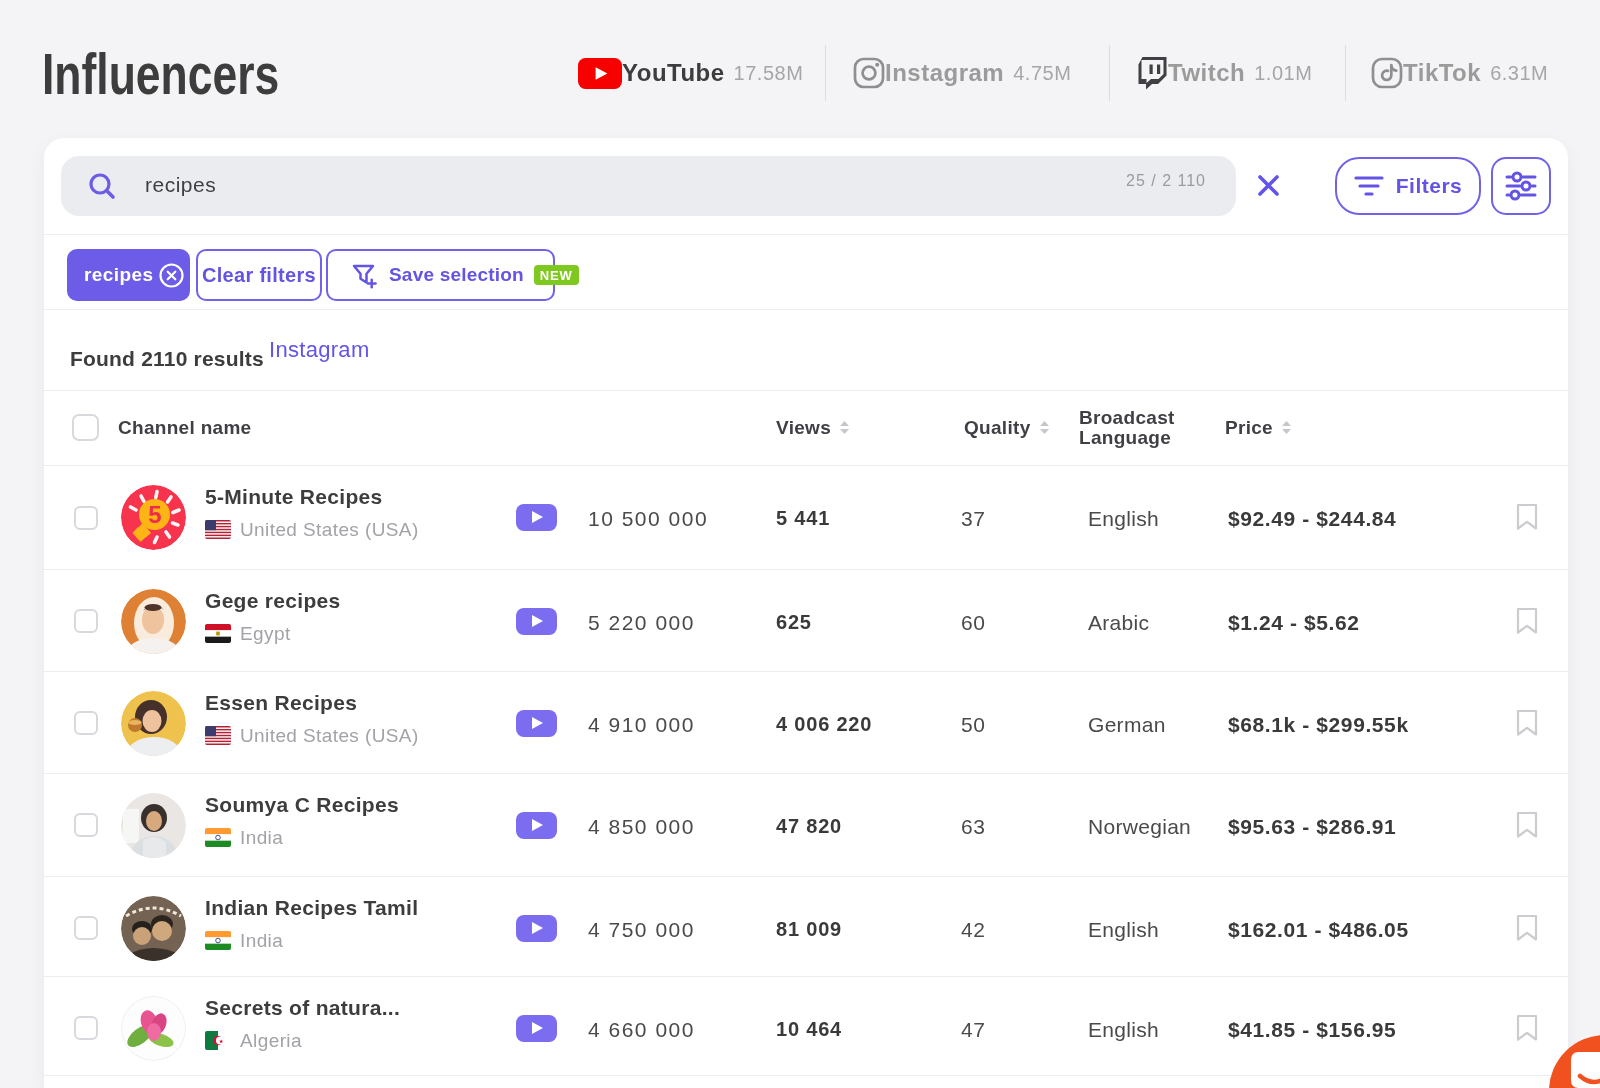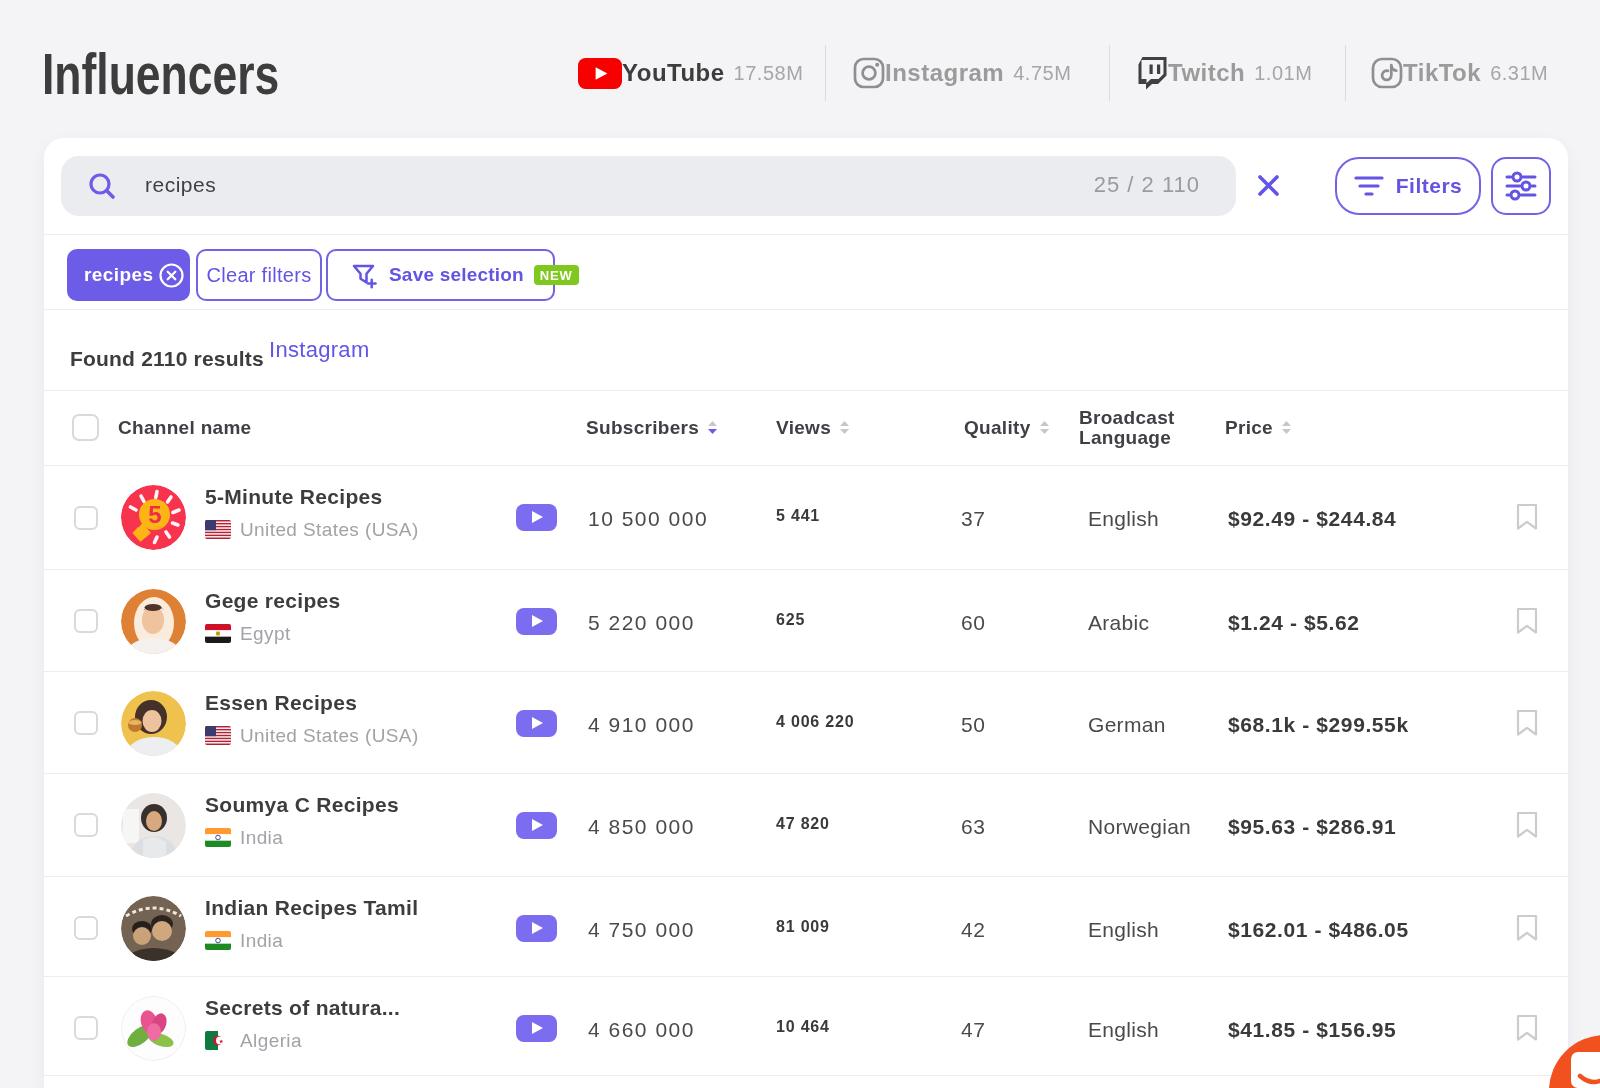--- a/index.html
+++ b/index.html
@@ -7,48 +7,48 @@
 body{background:#f4f4f7;font-family:"Liberation Sans",sans-serif;position:relative}
 .title{position:absolute;left:42px;top:41px;font-size:57px;font-weight:700;color:#3d3d3d;transform:scaleX(.78);transform-origin:left top}
 .tab{position:absolute;top:45px;height:56px;display:flex;align-items:center}
 .tab .nm{font-size:24px;font-weight:600;color:#9b9b9b;letter-spacing:.5px}
 .tab .ct{font-size:20px;color:#a6a6a6;margin-left:9px;letter-spacing:.5px}
 .tab.active .nm{color:#3d3d3d}
 .vsep{position:absolute;top:45px;height:56px;width:1px;background:#dcdce2}
 .card{position:absolute;left:44px;top:138px;width:1524px;height:950px;background:#fff;border-radius:20px 20px 0 0;box-shadow:0 6px 18px rgba(40,40,80,.05)}
 .srch{position:absolute;left:17px;top:18px;width:1175px;height:60px;background:#ebecf0;border-radius:18px}
 .srch .q{position:absolute;left:84px;top:17px;font-size:21px;color:#3f3f44;letter-spacing:.5px}
-.srch .cnt{position:absolute;right:36px;top:16px;font-size:22px;color:#9a9aa2;letter-spacing:1px}
+.srch .cnt{position:absolute;right:30px;top:16px;font-size:16px;color:#9a9aa2;letter-spacing:1px}
 .xbtn{position:absolute;left:1212px;top:35px}
 .btn-filters{position:absolute;left:1291px;top:19px;width:146px;height:58px;border:2px solid #7063e6;border-radius:24px;display:flex;align-items:center;justify-content:center;color:#6354e4;font-size:21px;font-weight:600;letter-spacing:.5px}
 .btn-filters svg{margin-right:12px}
 .btn-sliders{position:absolute;left:1447px;top:19px;width:60px;height:58px;border:2px solid #7063e6;border-radius:15px;display:flex;align-items:center;justify-content:center}
 .hline{position:absolute;left:0;width:100%;height:1px;background:#ededf0}
 .chip{position:absolute;top:111px;height:52px;border-radius:10px;display:flex;align-items:center}
 .chip1{left:23px;width:123px;background:#6c5ce7;color:#fff;font-size:19px;font-weight:600;padding-left:17px;letter-spacing:.4px}
 .chip1 svg{margin-left:6px}
-.chip2{left:152px;width:126px;border:2px solid #7063e6;color:#6354e4;font-size:20px;font-weight:400;justify-content:center;letter-spacing:.3px}
+.chip2{left:152px;width:126px;border:2px solid #7063e6;color:#6354e4;font-size:20px;font-weight:700;justify-content:center;letter-spacing:.3px}
 .chip3{left:282px;width:229px;border:2px solid #7063e6;color:#6354e4;font-size:19px;font-weight:600;padding-left:23px;letter-spacing:.2px;white-space:nowrap}
 .chip3 svg{flex:none}
 .chip1{font-size:19px}
 .newb{background:#7fc81f;color:#fff;font-size:13px;font-weight:700;border-radius:4px;padding:3px 6px 2px;margin-left:10px;letter-spacing:.8px}
 .found{position:absolute;left:26px;top:209px;font-size:21px;font-weight:700;color:#3d3d3d;letter-spacing:.2px}
 .dl{position:absolute;left:225px;top:199px;font-size:22px;font-weight:500;color:#6254e8;letter-spacing:.3px}
 .th{position:absolute;font-size:19px;font-weight:600;color:#3f3f46;letter-spacing:.3px;display:flex;align-items:center}
 .th svg{margin-left:8px}
 .cb{position:absolute;border:2px solid #d8d8dd;border-radius:7px;background:#fff}
 .row{position:absolute;left:0;width:100%;height:102px;border-bottom:1px solid #ededf0}
 .av{position:absolute;left:77px;top:19px;width:65px;height:65px;border-radius:50%;overflow:hidden}
 .nme{position:absolute;left:161px;top:19px;font-size:21px;font-weight:700;color:#3d3d3d;letter-spacing:.3px}
 .cty{position:absolute;left:196px;top:53px;font-size:19px;color:#a2a2a8;letter-spacing:.4px}
 .flg{position:absolute;left:161px;top:54px;width:26px;height:19px;border-radius:2px;overflow:hidden;box-shadow:0 0 0 1px rgba(0,0,0,.06) inset}
 .play{position:absolute;left:472px;top:38px;width:41px;height:27px;background:#7b6cf0;border-radius:8px}
 .play:after{content:"";position:absolute;left:16px;top:7px;border-left:11px solid #fff;border-top:6.5px solid transparent;border-bottom:6.5px solid transparent}
 .subs{position:absolute;left:544px;top:41px;font-size:21px;color:#4a4a4a;letter-spacing:1.5px}
-.vws{position:absolute;left:732px;top:41px;font-size:16px;font-weight:700;color:#3a3a3a;letter-spacing:.8px}
+.vws{position:absolute;left:732px;top:41px;font-size:20px;font-weight:700;color:#3a3a3a;letter-spacing:.8px}
 .qlt{position:absolute;left:917px;top:41px;font-size:21px;color:#4a4a4a;letter-spacing:.5px}
 .lng{position:absolute;left:1044px;top:41px;font-size:21px;color:#4a4a4a;letter-spacing:.3px}
 .prc{position:absolute;left:1184px;top:41px;font-size:21px;font-weight:600;color:#3a3a3a;letter-spacing:.6px}
 .bmk{position:absolute;left:1472px;top:37px}
 .chat{position:absolute;left:1549px;top:1035px;width:112px;height:112px;border-radius:50%;background:#f0511f}
 .chat .w{position:absolute;left:22px;top:17px;width:44px;height:36px;background:#fff;border-radius:7px}
 </style>
 </head>
 <body>
 <div class="title">Influencers</div>
@@ -141,24 +141,20 @@
       </svg>
   Save selection<span class="newb">NEW</span>
 </div>
 <div class="hline" style="top:171px"></div>
 <div class="found">Found 2110 results</div>
 <div class="dl">Instagram</div>
 <div class="hline" style="top:252px"></div>
 <div class="hline" style="top:327px"></div>
 <div class="cb" style="left:28px;top:276px;width:27px;height:27px"></div>
 <div class="th" style="left:74px;top:252px;height:75px">Channel name</div>
-<div class="th" style="left:542px;top:252px;height:75px">Subscribers<svg width="11" height="15" viewBox="0 0 11 15">
-        <path d="M5.5 1 L10 6 H1 Z" fill="#c6c6cb"></path>
-        <path d="M5.5 14 L1 9 H10 Z" fill="#6a5be4"></path>
-      </svg></div>
 <div class="th" style="left:732px;top:252px;height:75px">Views<svg width="11" height="15" viewBox="0 0 11 15">
         <path d="M5.5 1 L10 6 H1 Z" fill="#c6c6cb"></path>
         <path d="M5.5 14 L1 9 H10 Z" fill="#c6c6cb"></path>
       </svg></div>
 <div class="th" style="left:920px;top:252px;height:75px">Quality<svg width="11" height="15" viewBox="0 0 11 15">
         <path d="M5.5 1 L10 6 H1 Z" fill="#c6c6cb"></path>
         <path d="M5.5 14 L1 9 H10 Z" fill="#c6c6cb"></path>
       </svg></div>
 <div class="th" style="left:1035px;top:252px;height:75px;line-height:20px">Broadcast<br>Language</div>
 <div class="th" style="left:1181px;top:252px;height:75px">Price<svg width="11" height="15" viewBox="0 0 11 15">

